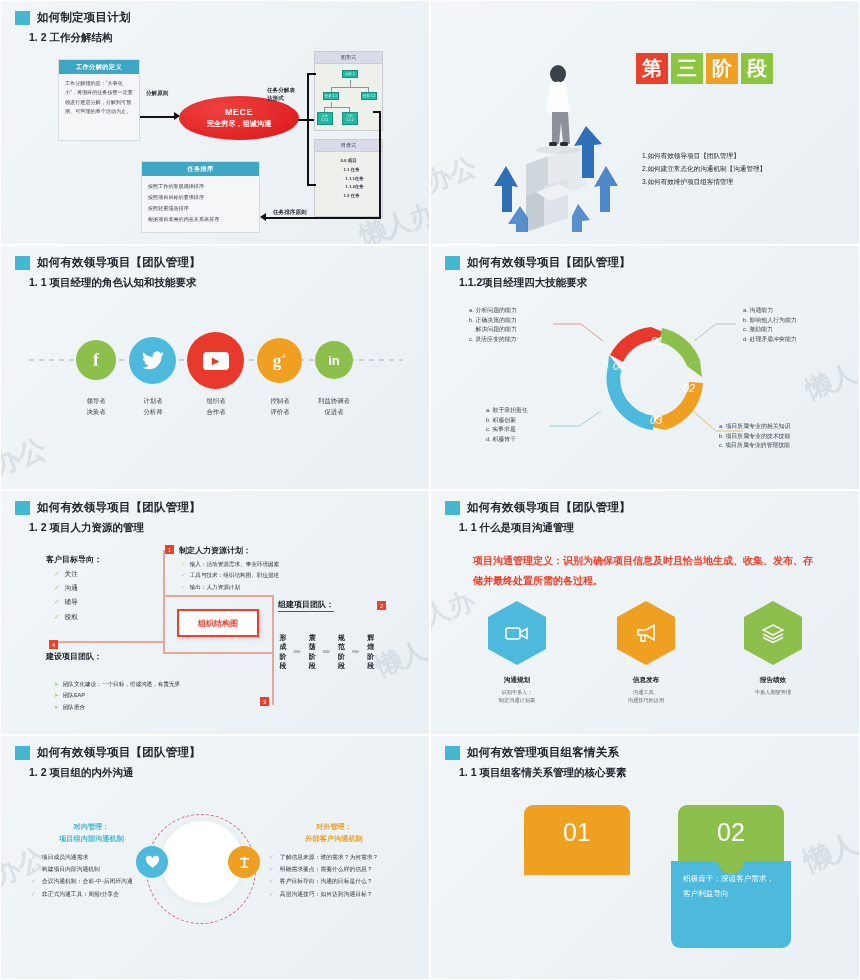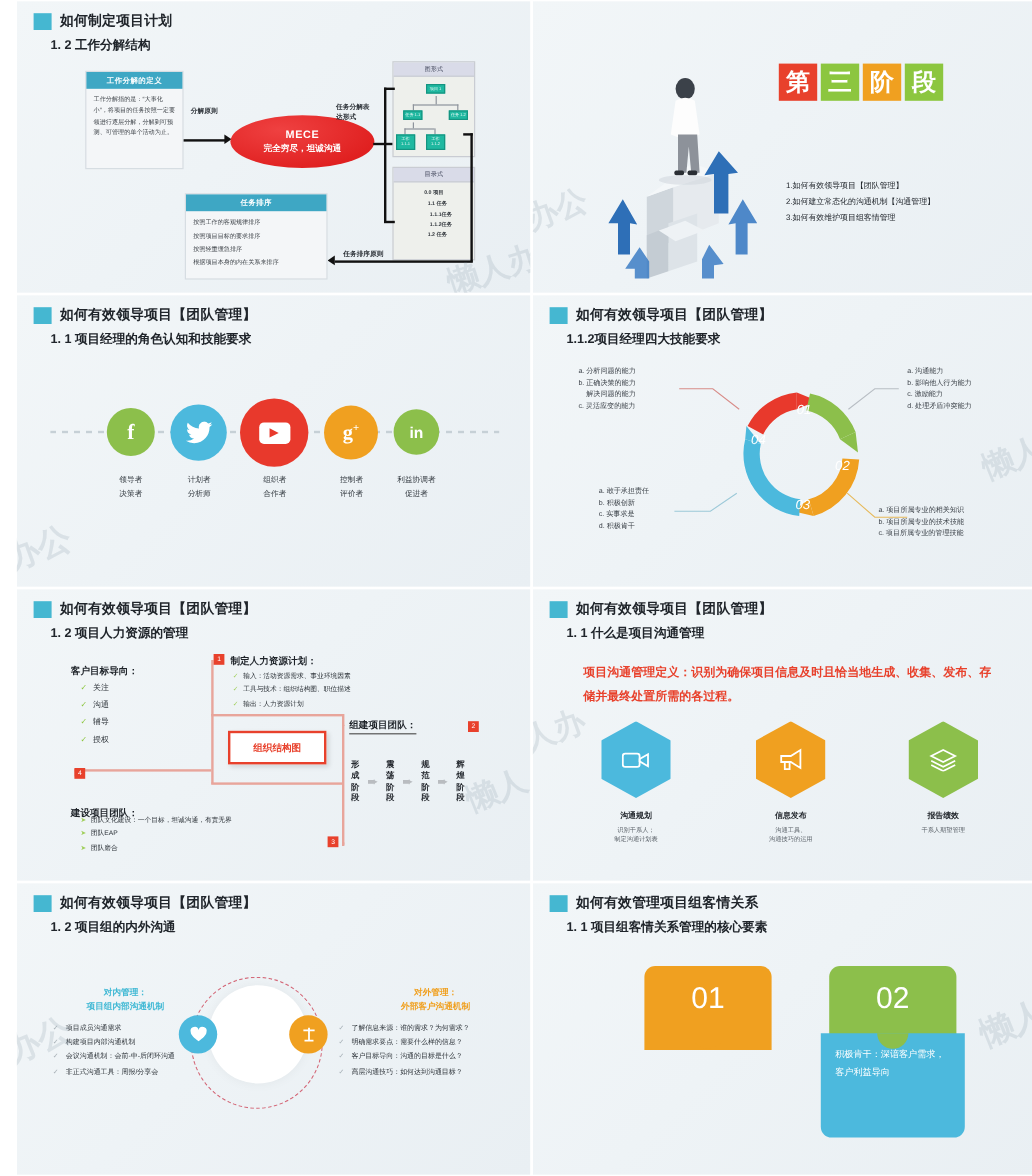--- a/index.html
+++ b/index.html
@@ -6,21 +6,21 @@
   html, body {
     width: 860px; height: 980px;
     background: #ffffff;
     font-family: "Liberation Sans", "DejaVu Sans", sans-serif;
     overflow: hidden;
   }
   .grid {
     display: grid;
     grid-template-columns: 430px 430px;
     grid-template-rows: 245px 245px 245px 245px;
-    width: 788px; height: 980px; margin-left: 13px;
+    width: 788px; height: 980px;
   }
   .slide {
     position: relative;
     background: linear-gradient(135deg,#f2f6f8 0%, #eef3f6 45%, #e9eff3 100%);
     overflow: hidden;
     border: 1px solid #ffffff;
   }
   
   .hdr { position: absolute; top: 9px; left: 14px; display: flex; align-items: center; gap: 7px; }
   .hdr-sq { width: 15px; height: 14px; background: #45b7d1; flex: 0 0 auto; }
@@ -369,21 +369,21 @@
       <div class="vstage" style="position:relative;">规范阶段</div>
       <span class="garr" style="position:relative;">➨</span>
       <div class="vstage" style="position:relative;">辉煌阶段</div>
     </div>
 
     <div class="redbox" style="left:176px;top:118px;width:82px;height:28px;box-shadow:2px 2px 4px rgba(0,0,0,.12);">组织结构图</div>
 
     <div class="num" style="left:48px;top:149px;">4</div>
     <div class="num" style="left:259px;top:206px;">3</div>
 
-    <div class="h5" style="left:45px;top:181px;">建设项目团队：</div>
+    <div class="h5" style="left:45px;top:160px;">建设项目团队：</div>
     <div class="bullets" style="left:53px;top:188px;">
       <div><b>➤</b><span>团队文化建设：一个目标，坦诚沟通，有责无界</span></div>
       <div><b>➤</b><span>团队EAP</span></div>
       <div><b>➤</b><span>团队磨合</span></div>
     </div>
     <div class="wm" style="right:2px;top:150px;font-size:26px;transform:rotate(-22deg);">懒人</div>
   </div>
 
   <div class="slide">
     <div class="hdr">
@@ -451,21 +451,21 @@
 
     <div class="ttlblue" style="left:28px;top:85px;width:125px;white-space:pre-line;"><span>对内管理：
 项目组内部沟通机制</span></div>
     <div class="ck" style="left:30px;top:115px;width:115px;">
       <div><b>✓</b><span>项目成员沟通需求</span></div>
       <div><b>✓</b><span>构建项目内部沟通机制</span></div>
       <div><b>✓</b><span>会议沟通机制：会前-中-后闭环沟通</span></div>
       <div><b>✓</b><span>非正式沟通工具：周报/分享会</span></div>
     </div>
 
-    <div class="ttlorange" style="left:284px;top:85px;width:130px;white-space:pre-line;"><span>对外管理：
+    <div class="ttlorange" style="left:268px;top:85px;width:130px;white-space:pre-line;"><span>对外管理：
 外部客户沟通机制</span></div>
     <div class="ck" style="left:268px;top:115px;width:150px;">
       <div><b>✓</b><span>了解信息来源：谁的需求？为何需求？</span></div>
       <div><b>✓</b><span>明确需求要点：需要什么样的信息？</span></div>
       <div><b>✓</b><span>客户目标导向：沟通的目标是什么？</span></div>
       <div><b>✓</b><span>高层沟通技巧：如何达到沟通目标？</span></div>
     </div>
     <div class="wm" style="left:-10px;top:112px;font-size:28px;transform:rotate(-22deg);">办公</div>
   </div>
 

